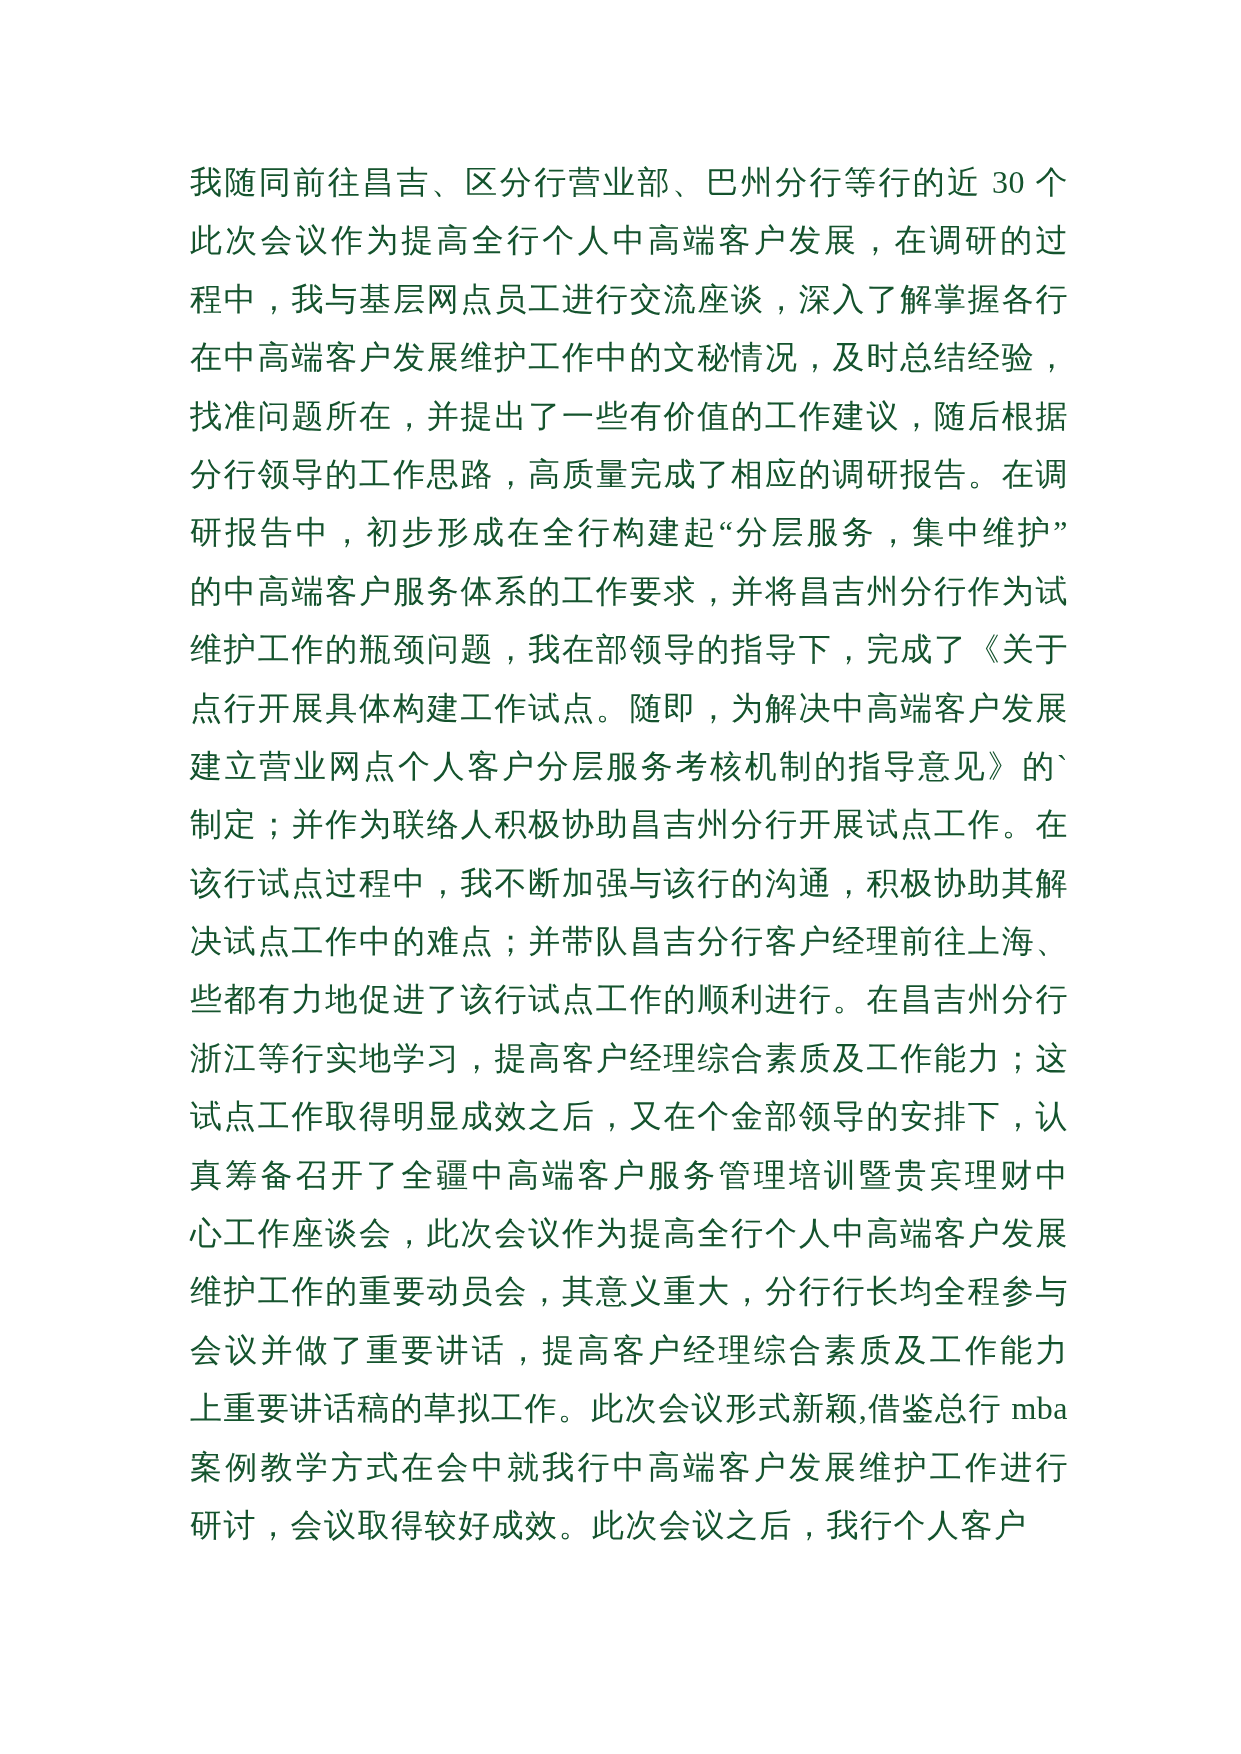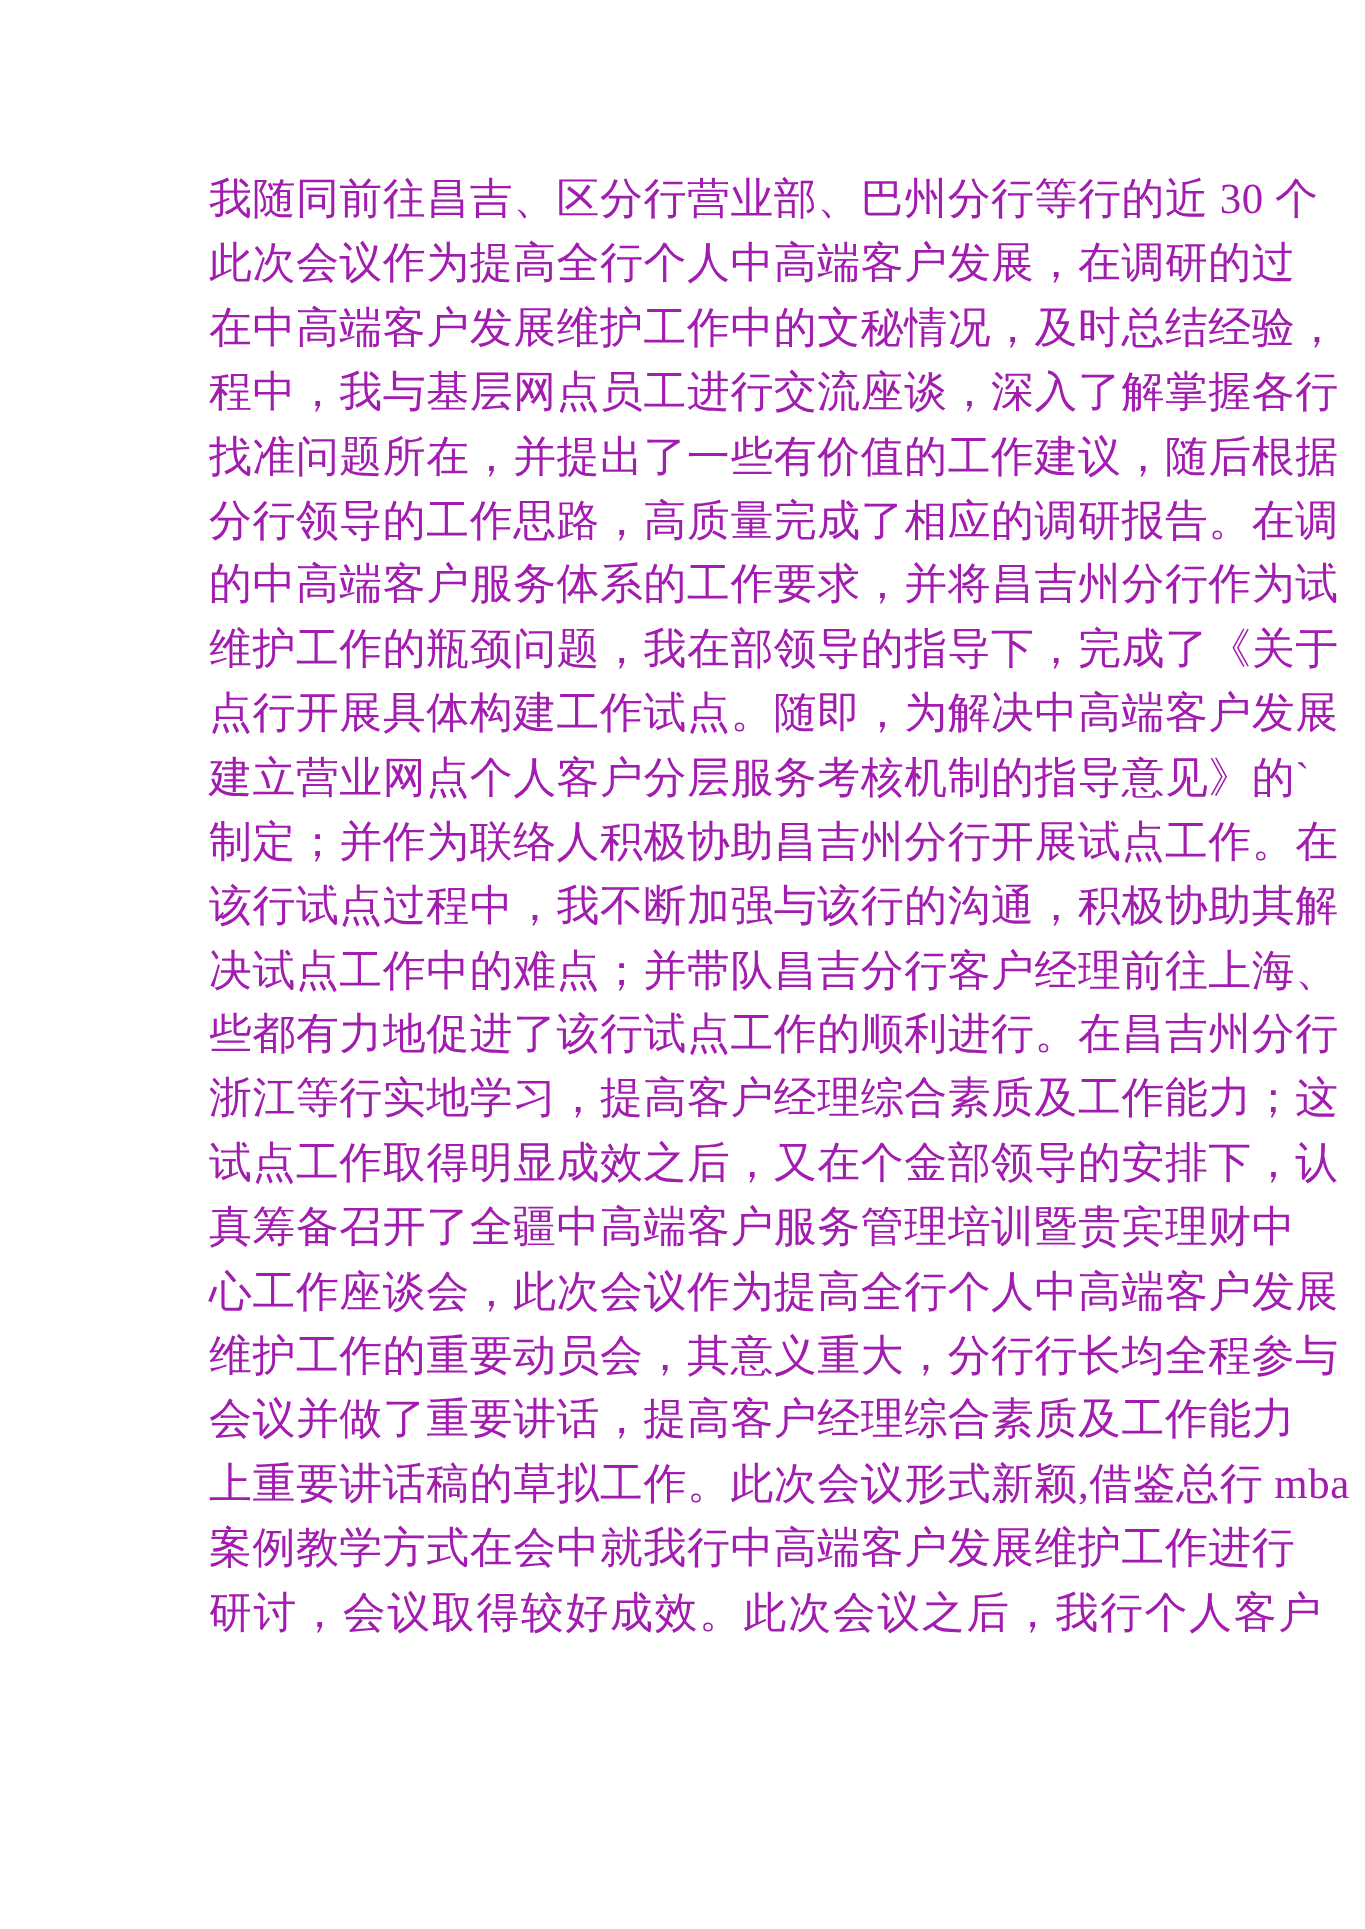--- a/index.html
+++ b/index.html
@@ -13,22 +13,22 @@
     height: 1754px;
     background: #ffffff;
     overflow: hidden;
     font-family: "Liberation Serif", "DejaVu Serif", serif;
   }
   .paragraph {
     position: absolute;
     left: 190px;
     top: 153px;
     width: 878px;
-    color: #a21caf;
-    font-size: 39px;
+    color: #14532d;
+    font-size: 32px;
     font-weight: 400;
     -webkit-font-smoothing: antialiased;
   }
   .text-line {
     height: 58.4px;
     line-height: 58.4px;
     white-space: nowrap;
     text-align: justify;
     text-align-last: justify;
     overflow: visible;
@@ -40,24 +40,25 @@
     letter-spacing: 1.5px;
   }
 </style>
 </head>
 <body>
 
 <div class="page">
   <div class="paragraph" id="paragraph">
       <div class="text-line">我随同前往昌吉、区分行营业部、巴州分行等行的近 30 个</div>
       <div class="text-line">此次会议作为提高全行个人中高端客户发展，在调研的过</div>
+      <div class="text-line">程中，我与基层网点员工进行交流座谈，深入了解掌握各行</div>
       <div class="text-line">在中高端客户发展维护工作中的文秘情况，及时总结经验，</div>
-      <div class="text-line">程中，我与基层网点员工进行交流座谈，深入了解掌握各行</div>
       <div class="text-line">找准问题所在，并提出了一些有价值的工作建议，随后根据</div>
       <div class="text-line">分行领导的工作思路，高质量完成了相应的调研报告。在调</div>
+      <div class="text-line">研报告中，初步形成在全行构建起“分层服务，集中维护”</div>
       <div class="text-line">的中高端客户服务体系的工作要求，并将昌吉州分行作为试</div>
       <div class="text-line">维护工作的瓶颈问题，我在部领导的指导下，完成了《关于</div>
       <div class="text-line">点行开展具体构建工作试点。随即，为解决中高端客户发展</div>
       <div class="text-line">建立营业网点个人客户分层服务考核机制的指导意见》的`</div>
       <div class="text-line">制定；并作为联络人积极协助昌吉州分行开展试点工作。在</div>
       <div class="text-line">该行试点过程中，我不断加强与该行的沟通，积极协助其解</div>
       <div class="text-line">决试点工作中的难点；并带队昌吉分行客户经理前往上海、</div>
       <div class="text-line">些都有力地促进了该行试点工作的顺利进行。在昌吉州分行</div>
       <div class="text-line">浙江等行实地学习，提高客户经理综合素质及工作能力；这</div>
       <div class="text-line">试点工作取得明显成效之后，又在个金部领导的安排下，认</div>

